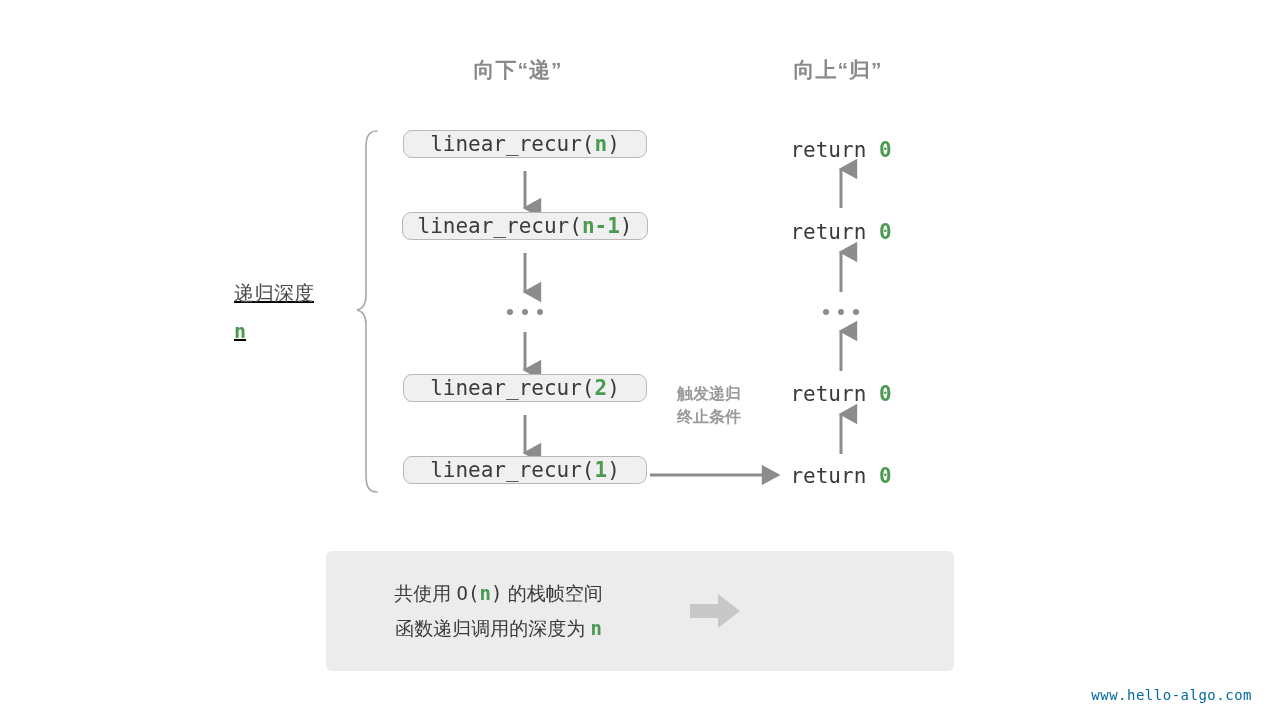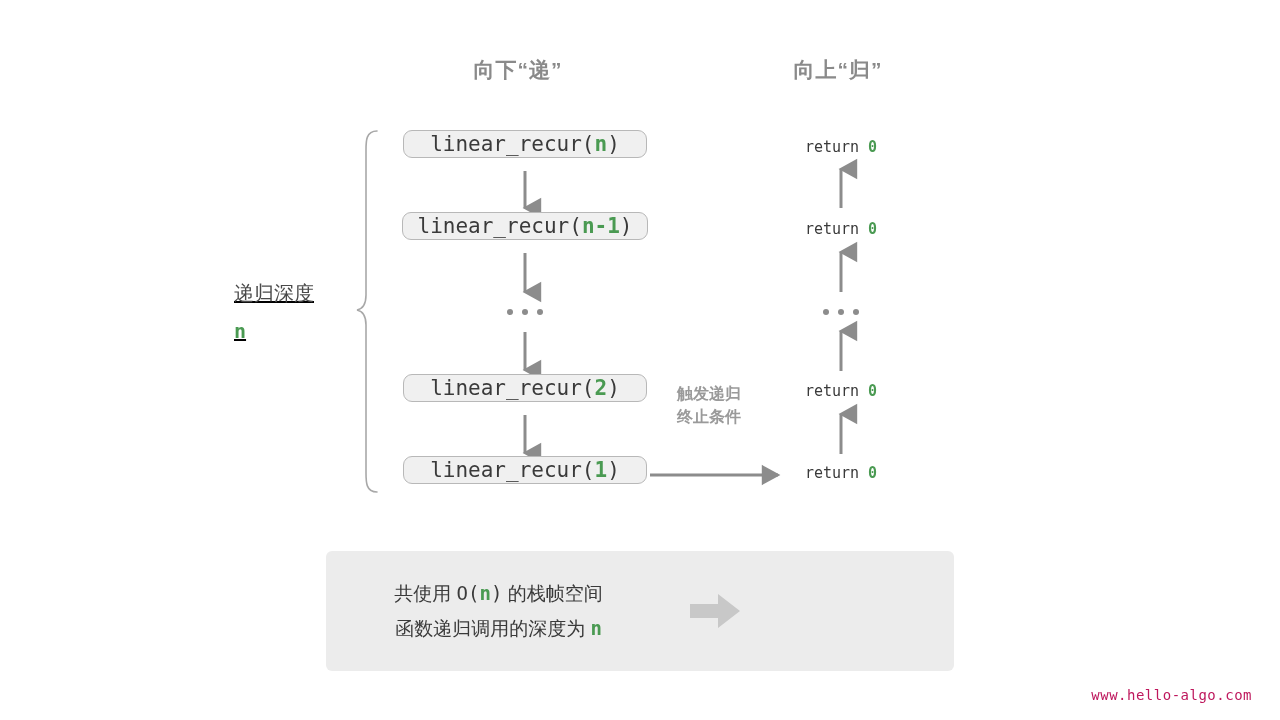--- a/index.html
+++ b/index.html
@@ -55,21 +55,21 @@
   }
   .call-box .arg {
     color: #4a9a52;
     font-weight: bold;
   }
 
   
   .return-text {
     position: absolute;
     font-family: "DejaVu Sans Mono", "Liberation Mono", monospace;
-    font-size: 15px;
+    font-size: 21px;
     color: #3a3a3a;
     white-space: nowrap;
     transform: translateX(-50%);
   }
   .return-text .val {
     color: #4a9a52;
     font-weight: bold;
   }
 
   
@@ -189,21 +189,21 @@
     font-family: "DejaVu Sans Mono", "Liberation Mono", monospace;
   }
 
   
   #watermark {
     position: absolute;
     right: 28px;
     bottom: 17px;
     font-family: "DejaVu Sans Mono", "Liberation Mono", monospace;
     font-size: 14px;
-    color: #be185d;
+    color: #0369a1;
     letter-spacing: 0.5px;
     white-space: nowrap;
   }
 </style>
 </head>
 <body>
 
 <div class="canvas">
 
   <div class="col-header" id="header-down">向下“递”</div>

